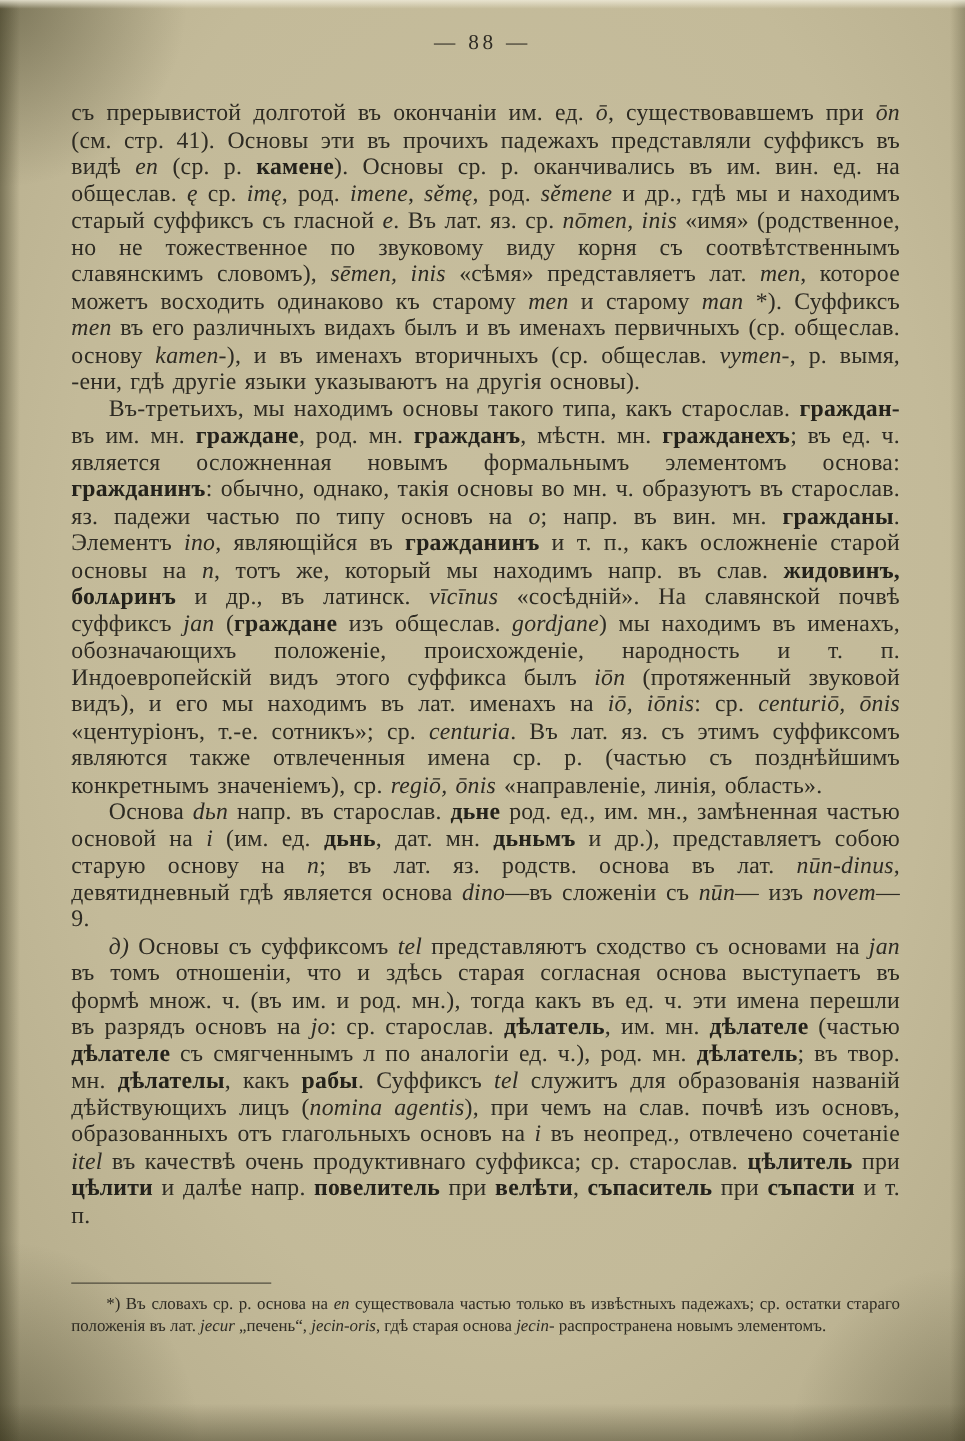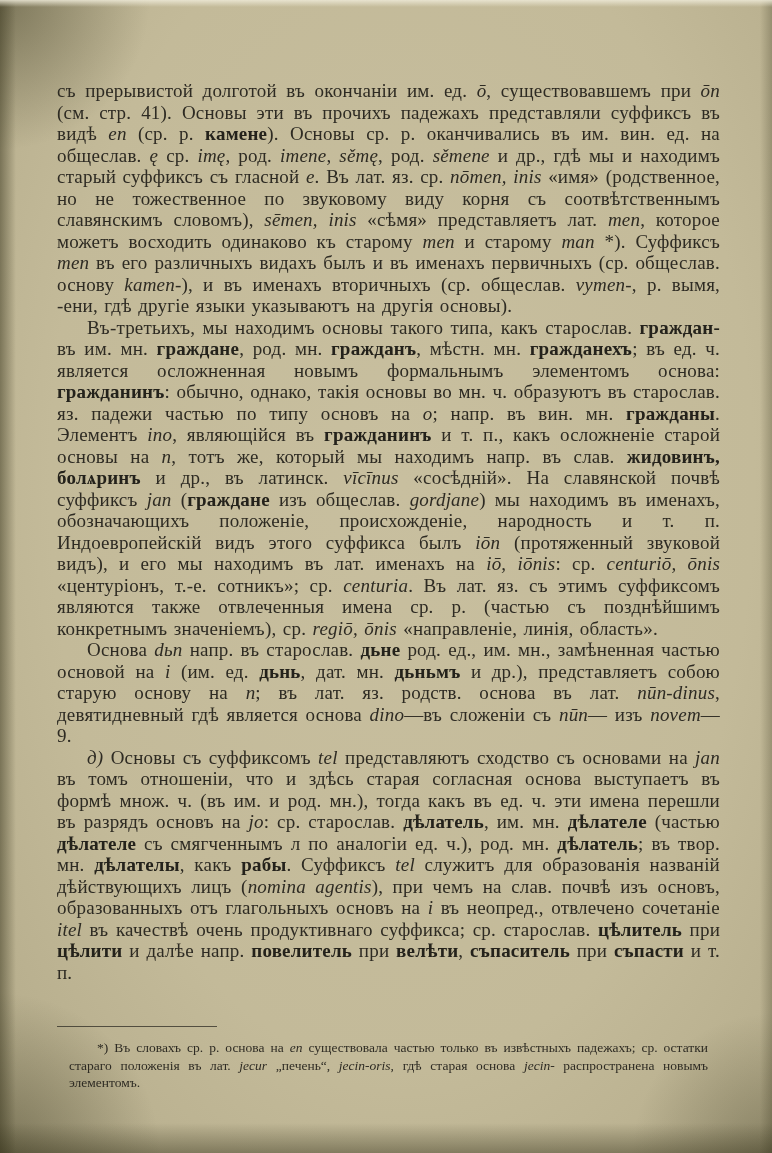--- a/index.html
+++ b/index.html
@@ -46,31 +46,32 @@
   .footnote {
     position: absolute; left: 57px; top: 1026px; width: 663px;
     color: var(--ink, #2e2b23);
   }
   .fn-rule {
     width: 160px; height: 0;
     border-top: 1px solid rgba(46,43,35,.75);
     margin-bottom: 7px;
   }
   .fn-text {
-    margin: 12px;
+    margin: 0;
     font-size: 13.5px; line-height: 17.5px;
     text-align: justify;
     text-indent: 28px;
   }
 </style>
 </head>
 <body>
 
 <div class="page">
   <div class="paper"></div>
+  <div class="page-number">— 88 —</div>
   <div class="text">
       <p class="para"><span>съ прерывистой долготой въ окончаніи им. ед. </span><span class="ital">ō</span><span>, существовавшемъ при </span><span class="ital">ōn</span><span> (см. стр. 41). Основы эти въ прочихъ падежахъ представляли суффиксъ въ видѣ </span><span class="ital">en</span><span> (ср. р. </span><span class="slav">камене</span><span>). Основы ср. р. оканчивались въ им. вин. ед. на общеслав. </span><span class="ital">ę</span><span> ср. </span><span class="ital">imę</span><span>, род. </span><span class="ital">imene</span><span>, </span><span class="ital">sěmę</span><span>, род. </span><span class="ital">sěmene</span><span> и др., гдѣ мы и находимъ старый суффиксъ съ гласной </span><span class="ital">e</span><span>. Въ лат. яз. ср. </span><span class="ital">nōmen, inis</span><span> «имя» (родственное, но не тожественное по звуковому виду корня съ соотвѣтственнымъ славянскимъ словомъ), </span><span class="ital">sēmen, inis</span><span> «сѣмя» представляетъ лат. </span><span class="ital">men</span><span>, которое можетъ восходить одинаково къ старому </span><span class="ital">men</span><span> и старому </span><span class="ital">man</span><span> *). Суффиксъ </span><span class="ital">men</span><span> въ его различныхъ видахъ былъ и въ именахъ первичныхъ (ср. общеслав. основу </span><span class="ital">kamen-</span><span>), и въ именахъ вторичныхъ (ср. общеслав. </span><span class="ital">vymen-</span><span>, р. вымя, -ени, гдѣ другіе языки указываютъ на другія основы).</span></p>
       <p class="para indent"><span>Въ-третьихъ, мы находимъ основы такого типа, какъ старослав. </span><span class="slav">граждан-</span><span> въ им. мн. </span><span class="slav">граждане</span><span>, род. мн. </span><span class="slav">гражданъ</span><span>, мѣстн. мн. </span><span class="slav">гражданехъ</span><span>; въ ед. ч. является осложненная новымъ формальнымъ элементомъ основа: </span><span class="slav">гражданинъ</span><span>: обычно, однако, такія основы во мн. ч. образуютъ въ старослав. яз. падежи частью по типу основъ на </span><span class="ital">o</span><span>; напр. въ вин. мн. </span><span class="slav">гражданы</span><span>. Элементъ </span><span class="ital">ino</span><span>, являющійся въ </span><span class="slav">гражданинъ</span><span> и т. п., какъ осложненіе старой основы на </span><span class="ital">n</span><span>, тотъ же, который мы находимъ напр. въ слав. </span><span class="slav">жидовинъ, болѧринъ</span><span> и др., въ латинск. </span><span class="ital">vīcīnus</span><span> «сосѣдній». На славянской почвѣ суффиксъ </span><span class="ital">jan</span><span> (</span><span class="slav">граждане</span><span> изъ общеслав. </span><span class="ital">gordjane</span><span>) мы находимъ въ именахъ, обозначающихъ положеніе, происхожденіе, народность и т. п. Индоевропейскій видъ этого суффикса былъ </span><span class="ital">iōn</span><span> (протяженный звуковой видъ), и его мы находимъ въ лат. именахъ на </span><span class="ital">iō, iōnis</span><span>: ср. </span><span class="ital">centuriō, ōnis</span><span> «центуріонъ, т.-е. сотникъ»; ср. </span><span class="ital">centuria</span><span>. Въ лат. яз. съ этимъ суффиксомъ являются также отвлеченныя имена ср. р. (частью съ позднѣйшимъ конкретнымъ значеніемъ), ср. </span><span class="ital">regiō, ōnis</span><span> «направленіе, линія, область».</span></p>
       <p class="para indent"><span>Основа </span><span class="ital">dьn</span><span> напр. въ старослав. </span><span class="slav">дьне</span><span> род. ед., им. мн., замѣненная частью основой на </span><span class="ital">i</span><span> (им. ед. </span><span class="slav">дьнь</span><span>, дат. мн. </span><span class="slav">дьньмъ</span><span> и др.), представляетъ собою старую основу на </span><span class="ital">n</span><span>; въ лат. яз. родств. основа въ лат. </span><span class="ital">nūn-dinus</span><span>, девятидневный гдѣ является основа </span><span class="ital">dino</span><span>—въ сложеніи съ </span><span class="ital">nūn</span><span>— изъ </span><span class="ital">novem</span><span>—9.</span></p>
       <p class="para indent"><span class="ital">д)</span><span> Основы съ суффиксомъ </span><span class="ital">tel</span><span> представляютъ сходство съ основами на </span><span class="ital">jan</span><span> въ томъ отношеніи, что и здѣсь старая согласная основа выступаетъ въ формѣ множ. ч. (въ им. и род. мн.), тогда какъ въ ед. ч. эти имена перешли въ разрядъ основъ на </span><span class="ital">jo</span><span>: ср. старослав. </span><span class="slav">дѣлатель</span><span>, им. мн. </span><span class="slav">дѣлателе</span><span> (частью </span><span class="slav">дѣлателе</span><span> съ смягченнымъ л по аналогіи ед. ч.), род. мн. </span><span class="slav">дѣлатель</span><span>; въ твор. мн. </span><span class="slav">дѣлателы</span><span>, какъ </span><span class="slav">рабы</span><span>. Суффиксъ </span><span class="ital">tel</span><span> служитъ для образованія названій дѣйствующихъ лицъ (</span><span class="ital">nomina agentis</span><span>), при чемъ на слав. почвѣ изъ основъ, образованныхъ отъ глагольныхъ основъ на </span><span class="ital">i</span><span> въ неопред., отвлечено сочетаніе </span><span class="ital">itel</span><span> въ качествѣ очень продуктивнаго суффикса; ср. старослав. </span><span class="slav">цѣлитель</span><span> при </span><span class="slav">цѣлити</span><span> и далѣе напр. </span><span class="slav">повелитель</span><span> при </span><span class="slav">велѣти</span><span>, </span><span class="slav">съпаситель</span><span> при </span><span class="slav">съпасти</span><span> и т. п.</span></p>
     </div>
   <div class="footnote">
     <div class="fn-rule"></div>
     <p class="fn-text"><span>*) Въ словахъ ср. р. основа на </span><span class="ital">en</span><span> существовала частью только въ извѣстныхъ падежахъ; ср. остатки стараго положенія въ лат. </span><span class="ital">jecur</span><span> „печень“, </span><span class="ital">jecin-oris</span><span>, гдѣ старая основа </span><span class="ital">jecin-</span><span> распространена новымъ элементомъ.</span></p>
   </div>

